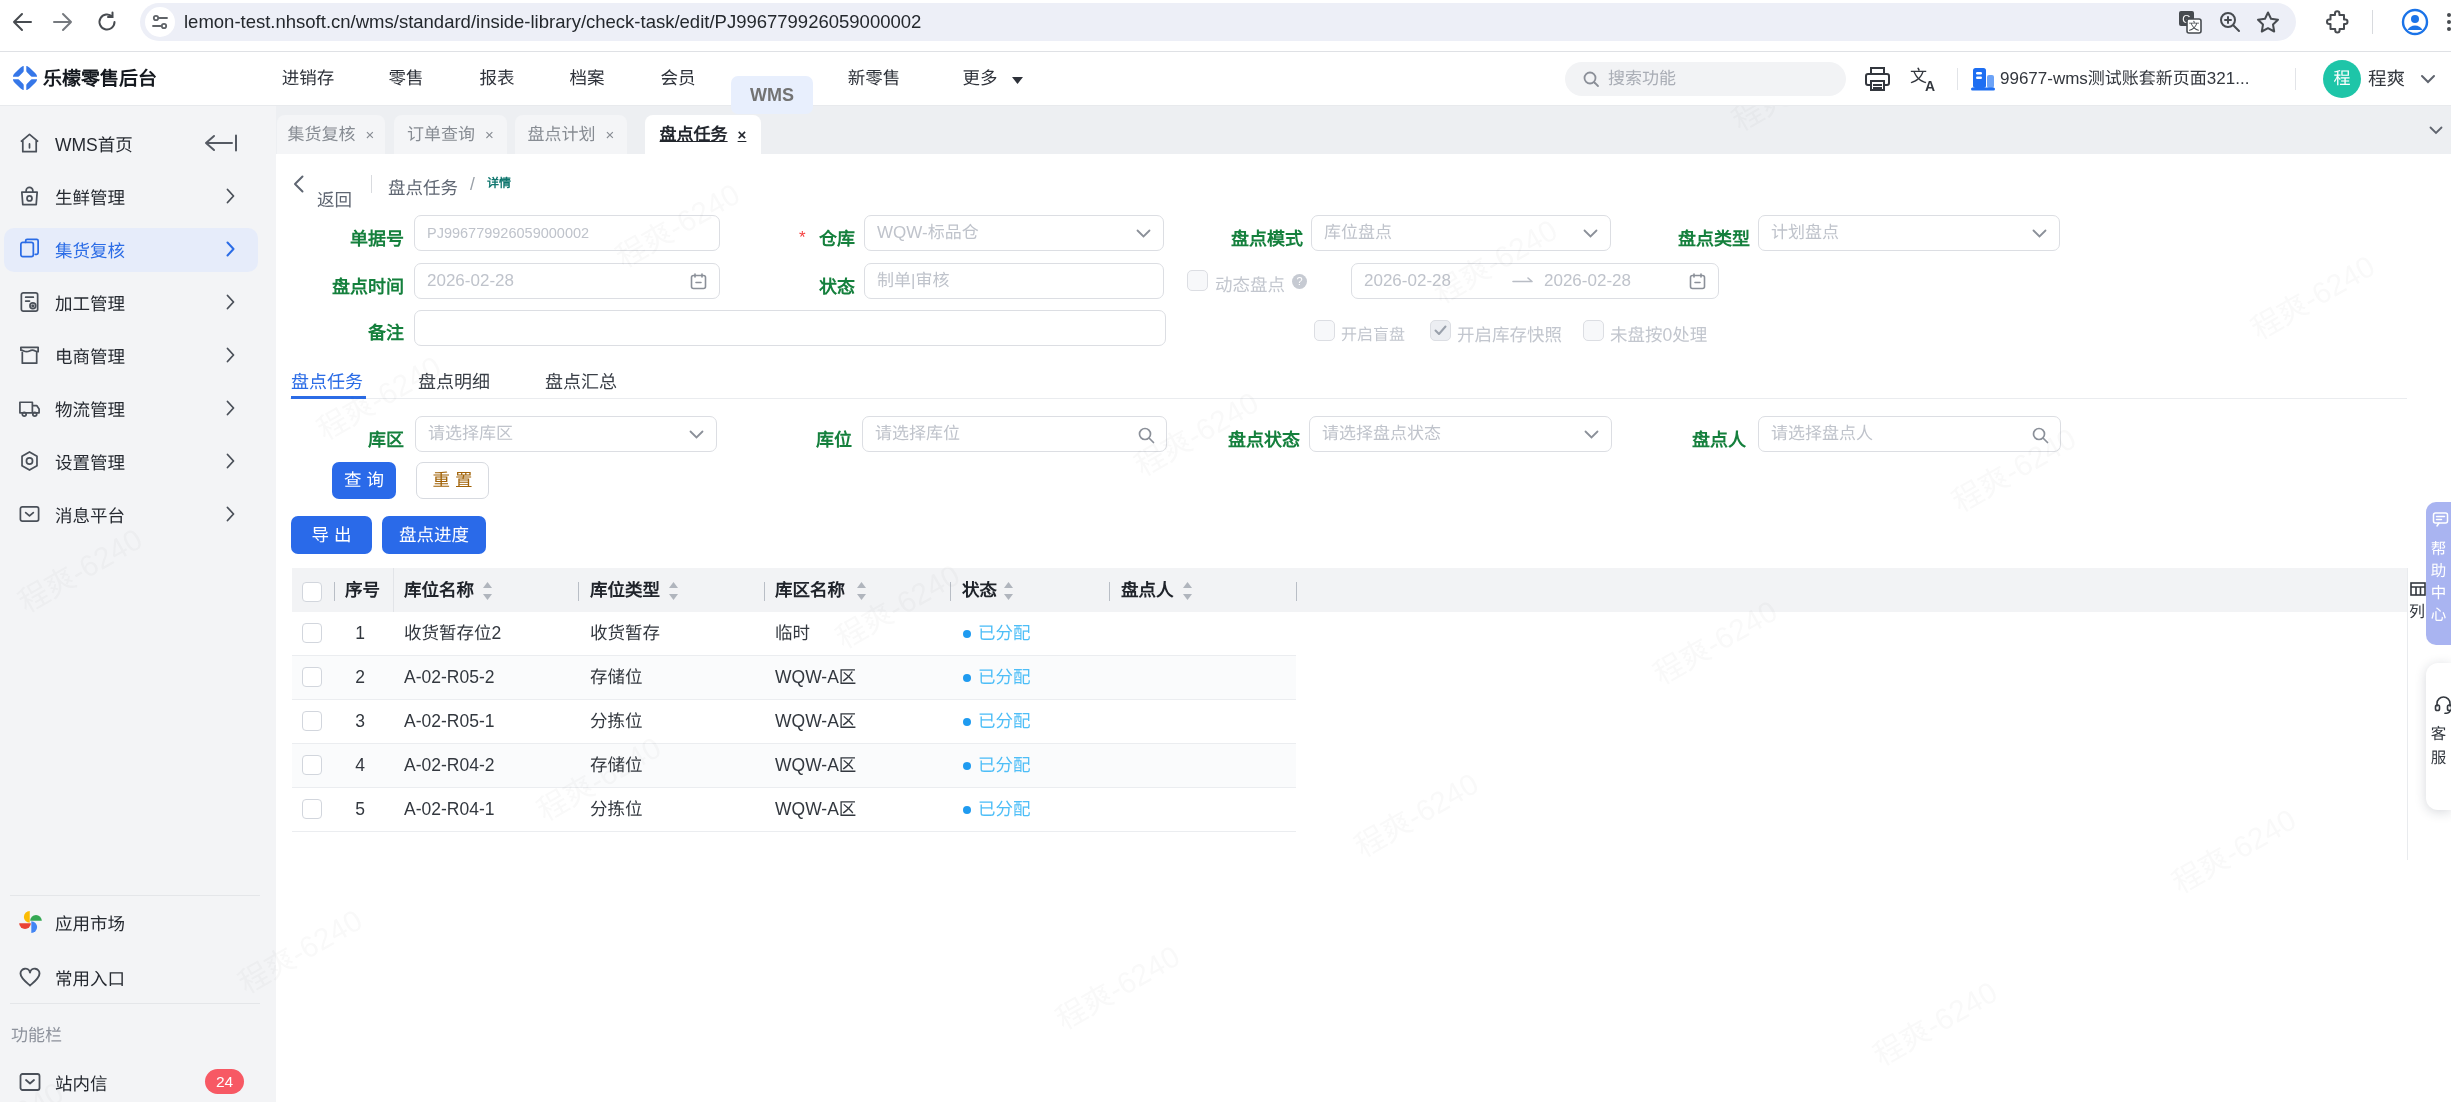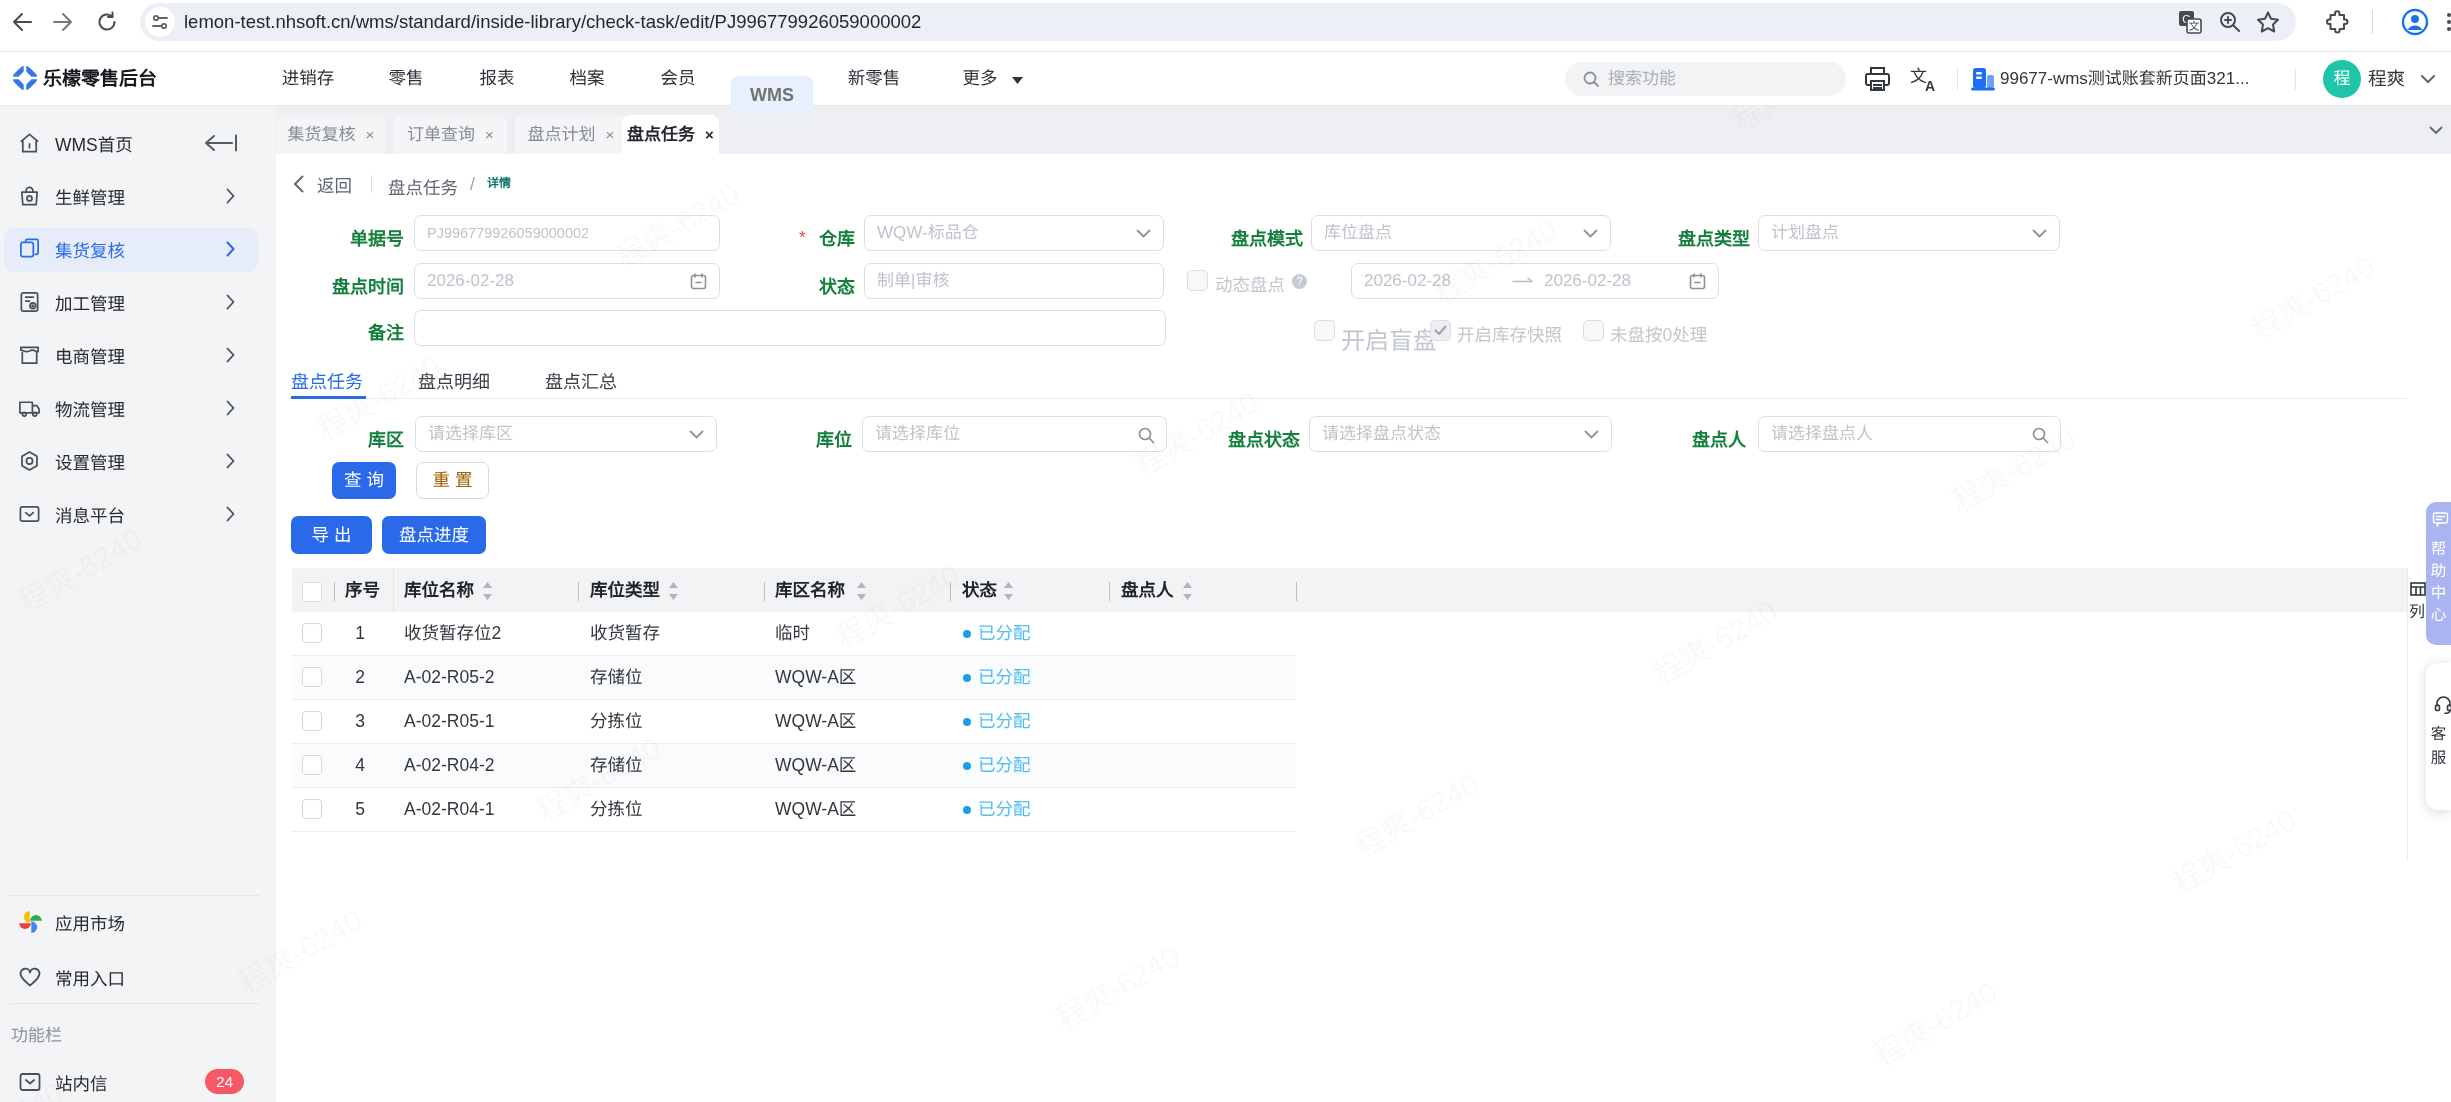--- a/index.html
+++ b/index.html
@@ -290,32 +290,32 @@
       </svg>
     <div class="side-tx">站内信</div>
     <div class="abs" style="left:205px;top:9px;width:39px;height:25px;border-radius:13px;background:#f75964;color:#fff;font-size:15.5px;text-align:center;line-height:25px;">24</div>
   </div>
 </div>
 
 <div id="tabstrip">
   <div class="tab" style="left:1px;width:108px;">集货复核<span class="x">×</span></div>
   <div class="tab" style="left:118px;width:113px;">订单查询<span class="x">×</span></div>
   <div class="tab" style="left:239px;width:112px;">盘点计划<span class="x">×</span></div>
-  <div class="tab active" style="left:346px;width:97px;">盘点任务<span class="x">×</span></div>
+  <div class="tab active" style="left:369px;width:116px;text-decoration:underline;">盘点任务<span class="x">×</span></div>
   <svg class="abs" style="left:2153px;top:20px;" width="14" height="9" viewBox="0 0 14 9" fill="none" stroke="#5f646e" stroke-width="1.8" stroke-linecap="round">
       <path d="M1.5 1.5 L7 7 L12.5 1.5"></path>
     </svg>
 </div>
 
 <div id="content"></div>
 
 <svg class="abs" style="left:293px;top:175px;z-index:12;" width="11" height="18" viewBox="0 0 11 18" fill="none" stroke="#5f6672" stroke-width="2" stroke-linecap="round" stroke-linejoin="round">
     <path d="M9.5 1.5 L2 9 L9.5 16.5"></path>
   </svg>
-<div class="abs" style="left:317px;top:172px;font-size:17.5px;color:#5f6672;z-index:12;">返回</div>
+<div class="abs" style="left:317px;top:186px;font-size:17.5px;color:#5f6672;z-index:12;">返回</div>
 <div class="abs" style="left:371px;top:175px;width:1px;height:18px;background:#d9dbdf;z-index:12;"></div>
 <div class="abs" style="left:388px;top:174px;font-size:17.5px;color:#5f6672;z-index:12;">盘点任务</div>
 <div class="abs" style="left:470px;top:174px;font-size:17.5px;color:#9aa0a8;z-index:12;">/</div>
 <div class="abs" style="left:487px;top:173px;font-size:12px;color:#0f766e;font-weight:bold;z-index:12;">详情</div>
 
 <div class="lbl" style="left:254px;top:224px;width:150px;">单据号</div>
 <div class="field" style="left:414px;top:215px;width:306px;">
     <div class="ph" style="font-size:14.5px;">PJ996779926059000002</div>
   </div>
 <div class="abs" style="left:799px;top:228px;font-size:17px;color:#f53f3f;z-index:12;">*</div>
@@ -364,21 +364,21 @@
   <div class="ph" style="left:192px;">2026-02-28</div>
   <svg class="abs" style="right:12px;top:9px;" width="17" height="17" viewBox="0 0 17 17" fill="none" stroke="#8b9099" stroke-width="1.6" stroke-linejoin="round">
       <rect x="1.5" y="2.5" width="14" height="13" rx="2"></rect>
       <path d="M5 1 V4 M12 1 V4 M6 9.5 h5" stroke-linecap="round"></path>
     </svg>
 </div>
 
 <div class="lbl" style="left:254px;top:318px;width:150px;">备注</div>
 <div class="field" style="left:414px;top:310px;width:752px;"></div>
 <div class="abs" style="left:1314px;top:320px;width:21px;height:21px;border:1px solid #dcdee3;border-radius:5px;background:#f7f8fa;z-index:12;"></div>
-<div class="abs" style="left:1341px;top:321px;font-size:24px;color:#c2c6ce;z-index:12;">开启盲盘</div>
+<div class="abs" style="left:1341px;top:321px;font-size:16px;color:#c2c6ce;z-index:12;">开启盲盘</div>
 <div class="abs" style="left:1430px;top:320px;width:21px;height:21px;border:1px solid #dcdee3;border-radius:5px;background:#eceef2;z-index:12;">
   <svg style="margin:4px auto 0;" width="13" height="11" viewBox="0 0 13 11" fill="none" stroke="#9aa1ac" stroke-width="2" stroke-linecap="round" stroke-linejoin="round">
       <path d="M1.5 5.5 L5 9 L11.5 1.5"></path>
     </svg>
   </div>
 <div class="abs" style="left:1457px;top:321px;font-size:17.5px;color:#c2c6ce;z-index:12;">开启库存快照</div>
 <div class="abs" style="left:1583px;top:320px;width:21px;height:21px;border:1px solid #dcdee3;border-radius:5px;background:#f7f8fa;z-index:12;"></div>
 <div class="abs" style="left:1610px;top:321px;font-size:17.5px;color:#c2c6ce;z-index:12;">未盘按0处理</div>
 
 <div class="abs" style="left:291px;top:367px;font-size:18px;color:#2b6ce6;font-weight:500;z-index:12;">盘点任务</div>

